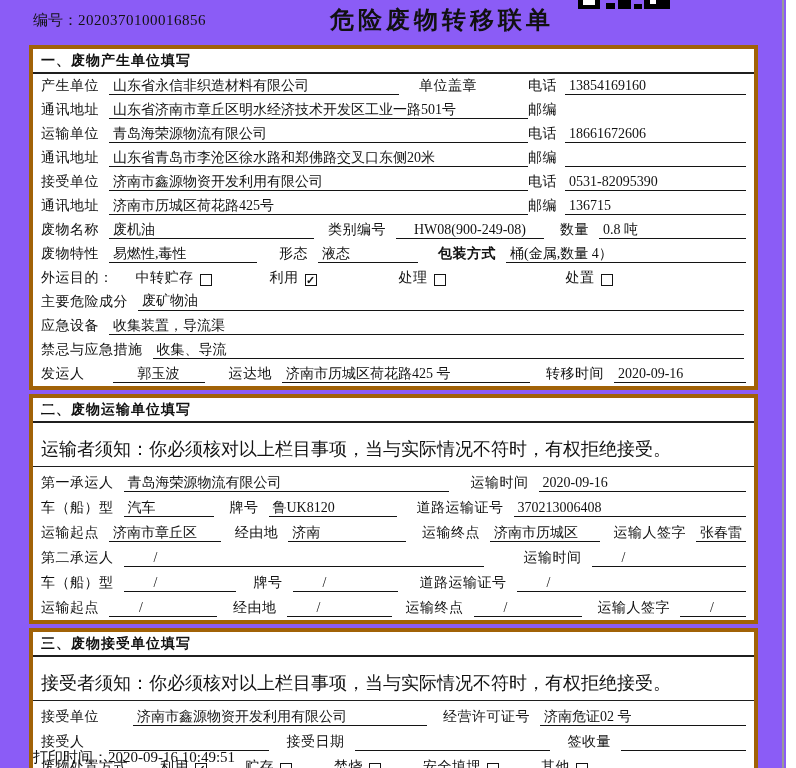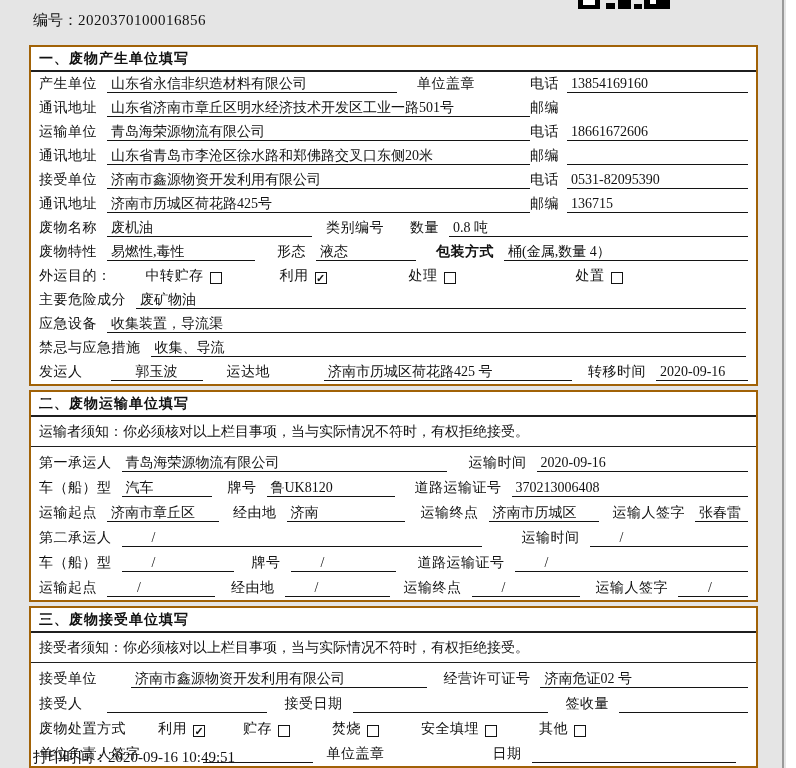--- a/index.html
+++ b/index.html
@@ -1,33 +1,33 @@
 <!DOCTYPE html>
 <html><head>
 <meta charset="utf-8">
 <style>
   * { margin:0; padding:0; box-sizing:border-box; }
   html,body { background:#fff; }
   #page {
-    position:relative; width:786px; height:768px; background:#e5e5e5;
+    position:relative; width:786px; height:768px; background:#8b5cf6;
     font-family:"Liberation Serif","DejaVu Serif",serif;
     color:#111; font-size:14px; overflow:hidden;
   }
   .scan-edge { position:absolute; top:0; right:2px; width:2px; height:768px; background:#9a9a9a; }
   
   .doc-number { position:absolute; left:33px; top:11px; font-size:15px; white-space:nowrap; }
   .doc-number .num { font-size:15px; letter-spacing:0.5px; }
   .form-title { position:absolute; left:330px; top:4px; font-size:24px; font-weight:bold; letter-spacing:4px; white-space:nowrap; }
   .qr-frag { position:absolute; left:578px; top:0; width:92px; height:9px; }
   .qr-frag div { position:absolute; background:#000; }
   
   #form { position:absolute; left:29px; top:45px; width:729px; }
-  .section { border:2px solid #a16207; background:#fff; margin-bottom:4px; }
+  .section { border:4px solid #a16207; background:#fff; margin-bottom:4px; }
   .sec-header { border-bottom:2px solid #1f1f1f; font-weight:bold; font-size:14px; padding:3px 8px 2px 8px; letter-spacing:1px; }
-  .note-row { border-bottom:1.5px solid #1f1f1f; padding:6px 8px 5px 8px; font-size:14px; }
+  .note-row { border-bottom:1.5px solid #1f1f1f; padding:14px 8px 5px 8px; font-size:18px; }
   .frow { display:flex; align-items:flex-end; height:24px; padding:0 8px 3px 8px; }
   .frow.tall { height:25px; }
   .lbl { white-space:nowrap; margin-right:10px; line-height:18px; letter-spacing:0.5px; }
   .u { border-bottom:1.5px solid #141414; line-height:17px; padding:0 4px; white-space:nowrap; overflow:hidden; min-height:18px; }
   .u.grow { flex:1 1 auto; }
   .u.slash { padding-left:30px; }
   .rcol { display:flex; align-items:flex-end; width:218px; flex-shrink:0; }
   .rcol .lbl { margin-right:8px; }
   .rcol .u { flex:1 1 auto; }
   .spacer { flex:1 1 auto; }
@@ -41,20 +41,21 @@
 </style>
 </head>
 <body>
 
 <div id="page">
 
   <div class="doc-number">
     <span>编号：</span><span class="num">2020370100016856</span>
   </div>
 
+  <div class="form-title">危险废物转移联单</div>
 
   <div class="qr-frag">
     <div style="left:0;top:0;width:22px;height:9px;"></div>
     <div style="left:5px;top:0;width:12px;height:5px;background:#fff;"></div>
     <div style="left:28px;top:3px;width:9px;height:6px;"></div>
     <div style="left:40px;top:0;width:13px;height:9px;"></div>
     <div style="left:56px;top:4px;width:8px;height:5px;"></div>
     <div style="left:66px;top:0;width:26px;height:9px;"></div>
     <div style="left:72px;top:0;width:6px;height:4px;background:#fff;"></div>
   </div>
@@ -116,73 +117,74 @@
         <span class="rcol">
           <span class="lbl">邮编</span>
           <span class="u">136715</span>
         </span>
       </div>
 
       <div class="frow">
         <span class="lbl">废物名称</span>
         <span class="u" style="width:205px;">废机油</span>
         <span class="lbl" style="margin-left:14px;">类别编号</span>
+        <span class="u" style="width:148px;text-align:center;">HW08(900-249-08)</span>
         <span class="lbl" style="margin-left:16px;">数量</span>
         <span class="u grow">0.8 吨</span>
       </div>
 
       <div class="frow">
         <span class="lbl">废物特性</span>
         <span class="u" style="width:148px;">易燃性,毒性</span>
         <span class="lbl" style="margin-left:22px;">形态</span>
         <span class="u" style="width:100px;">液态</span>
         <span class="lbl" style="margin-left:20px;font-weight:bold;">包装方式</span>
         <span class="u grow">桶(金属,数量 4）</span>
       </div>
 
       <div class="frow">
         <span class="lbl">外运目的：</span>
-        <span class="cbg" style="margin-left:24px;">
+        <span class="cbg" style="margin-left:12px;">
           <span class="cbl">中转贮存</span>
           <span class="cb"></span>
         </span>
         <span class="cbg" style="margin-left:58px;">
           <span class="cbl">利用</span>
           <span class="cb">✓</span>
         </span>
         <span class="cbg" style="margin-left:82px;">
           <span class="cbl">处理</span>
           <span class="cb"></span>
         </span>
         <span class="cbg" style="margin-left:120px;">
           <span class="cbl">处置</span>
           <span class="cb"></span>
         </span>
       </div>
 
       <div class="frow">
         <span class="lbl">主要危险成分</span>
-        <span class="u grow" style="margin-right:2px;">废矿物油</span>
+        <span class="u grow" style="margin-right:2px;font-family:Liberation Mono, monospace;">废矿物油</span>
       </div>
 
       <div class="frow">
         <span class="lbl">应急设备</span>
         <span class="u grow" style="margin-right:2px;">收集装置，导流渠</span>
       </div>
 
       <div class="frow">
         <span class="lbl">禁忌与应急措施</span>
         <span class="u grow" style="margin-right:2px;">收集、导流</span>
       </div>
 
       <div class="frow">
         <span class="lbl">发运人</span>
         <span class="u" style="width:92px;margin-left:18px;text-align:center;">郭玉波</span>
         <span class="lbl" style="margin-left:24px;">运达地</span>
-        <span class="u" style="width:248px;margin-left:44px;">济南市历城区荷花路425 号</span>
+        <span class="u" style="width:248px;">济南市历城区荷花路425 号</span>
         <span class="lbl" style="margin-left:16px;">转移时间</span>
         <span class="u grow">2020-09-16</span>
       </div>
     </div>
 
     <div class="section">
       <div class="sec-header">二、废物运输单位填写</div>
       <div class="note-row">运输者须知：你必须核对以上栏目事项，当与实际情况不符时，有权拒绝接受。</div>
 
       <div class="frow tall" style="margin-top:3px;">

